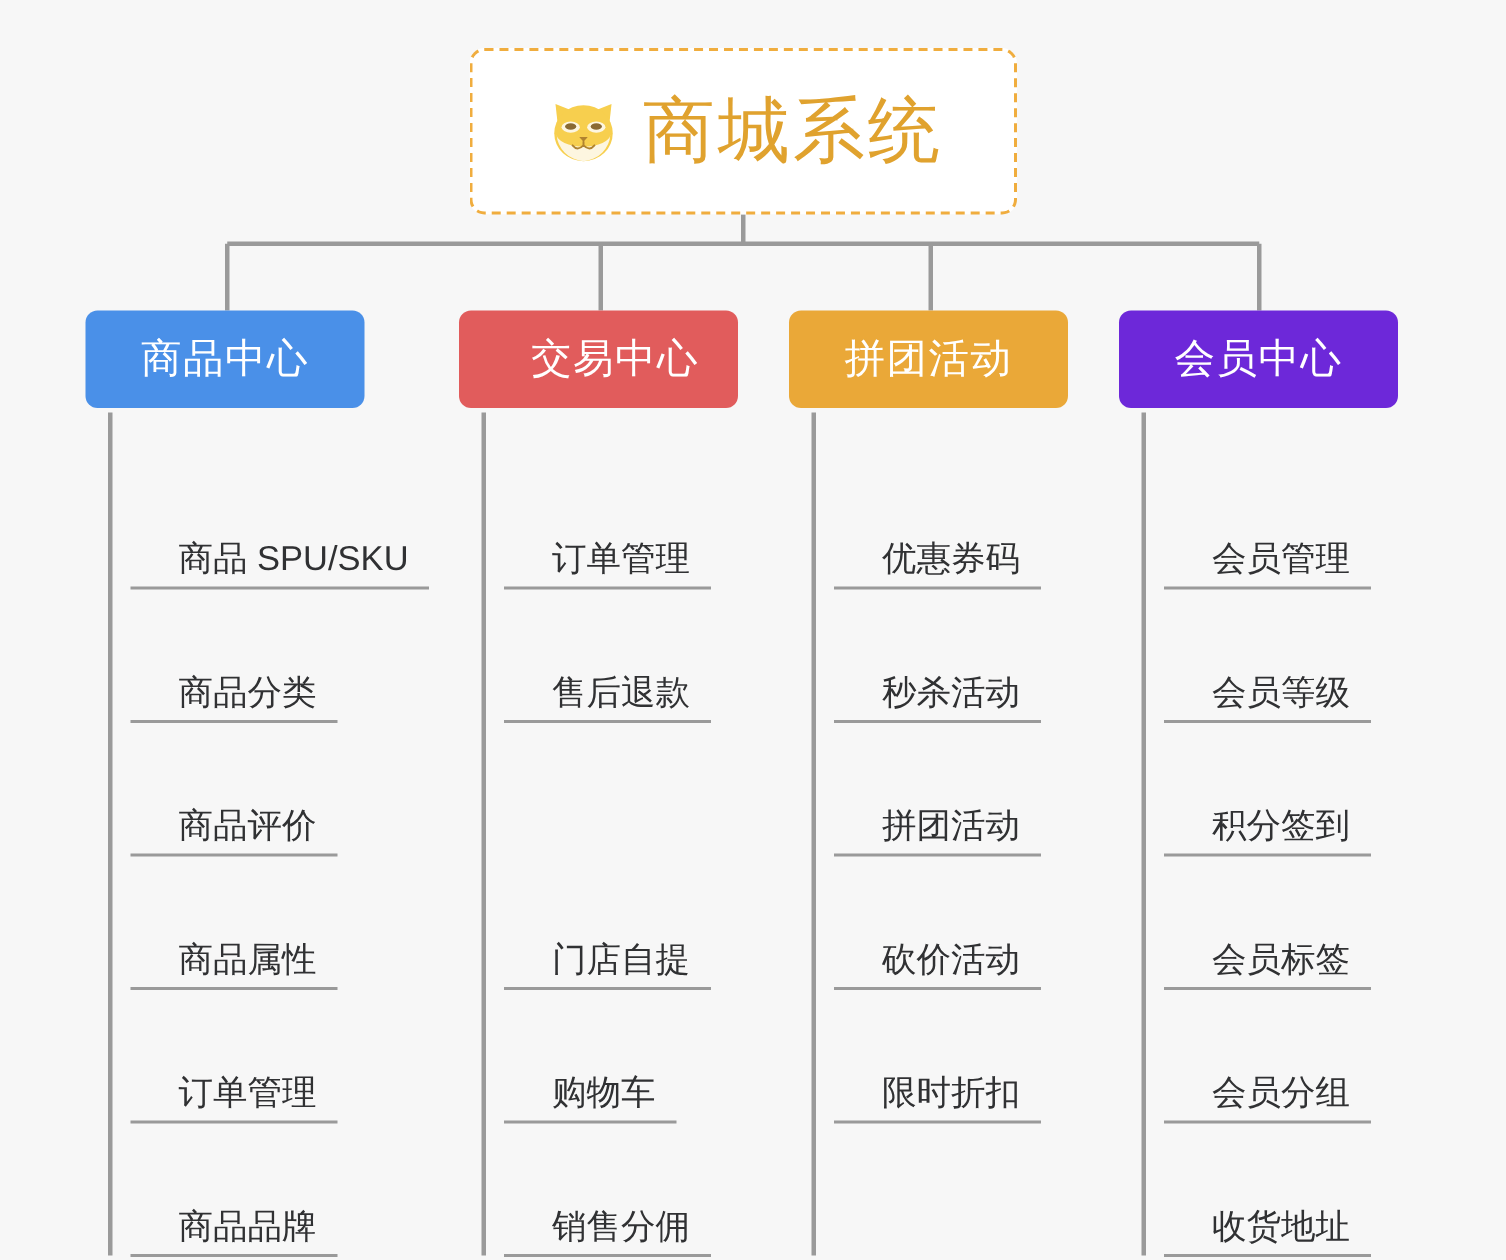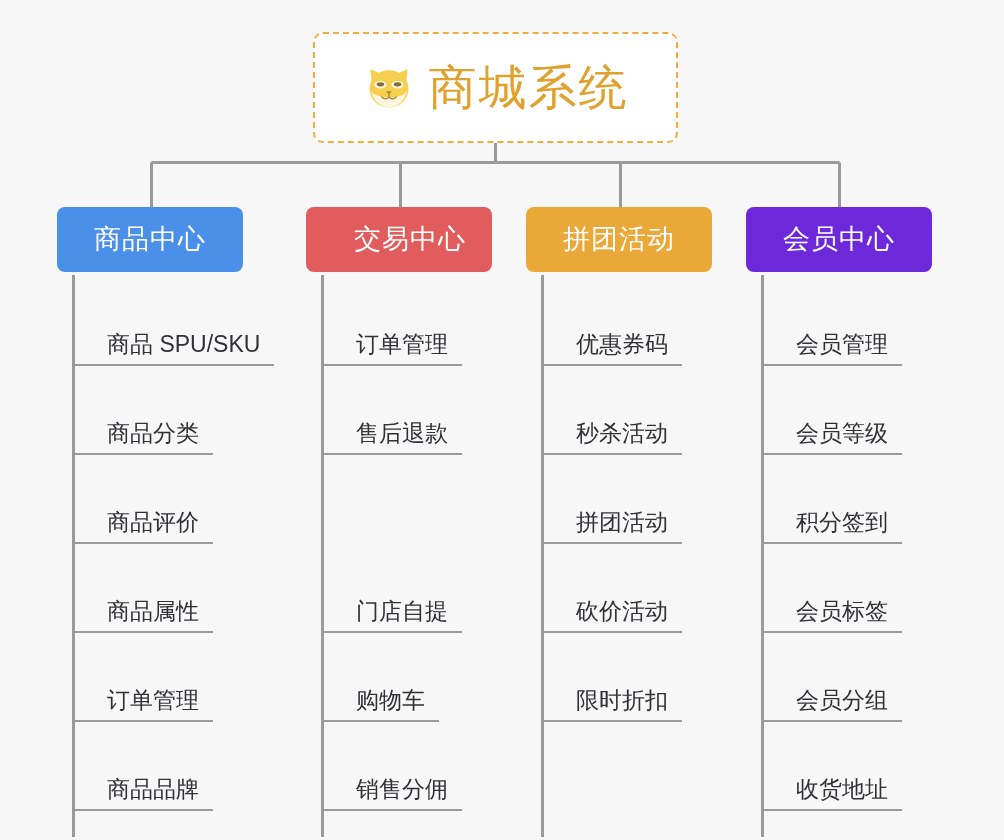--- a/index.html
+++ b/index.html
@@ -102,22 +102,23 @@
     padding-left: 0;
     border-left: 3px solid #9a9a9a;
     height: 562px;
     box-sizing: border-box;
   }
   .child-item {
     position: absolute;
     left: 0;
     height: 89px;
     display: flex;
-    align-items: center;
-    box-sizing: border-box;
+    align-items: flex-end;
+    box-sizing: border-box;
+    padding-left: 12px;
   }
   .child-label {
     display: inline-block;
     font-size: 23px;
     color: #303133;
     line-height: 1.15;
     padding: 0 14px 6px 32px;
     border-bottom: 2px solid #9a9a9a;
     white-space: nowrap;
   }

